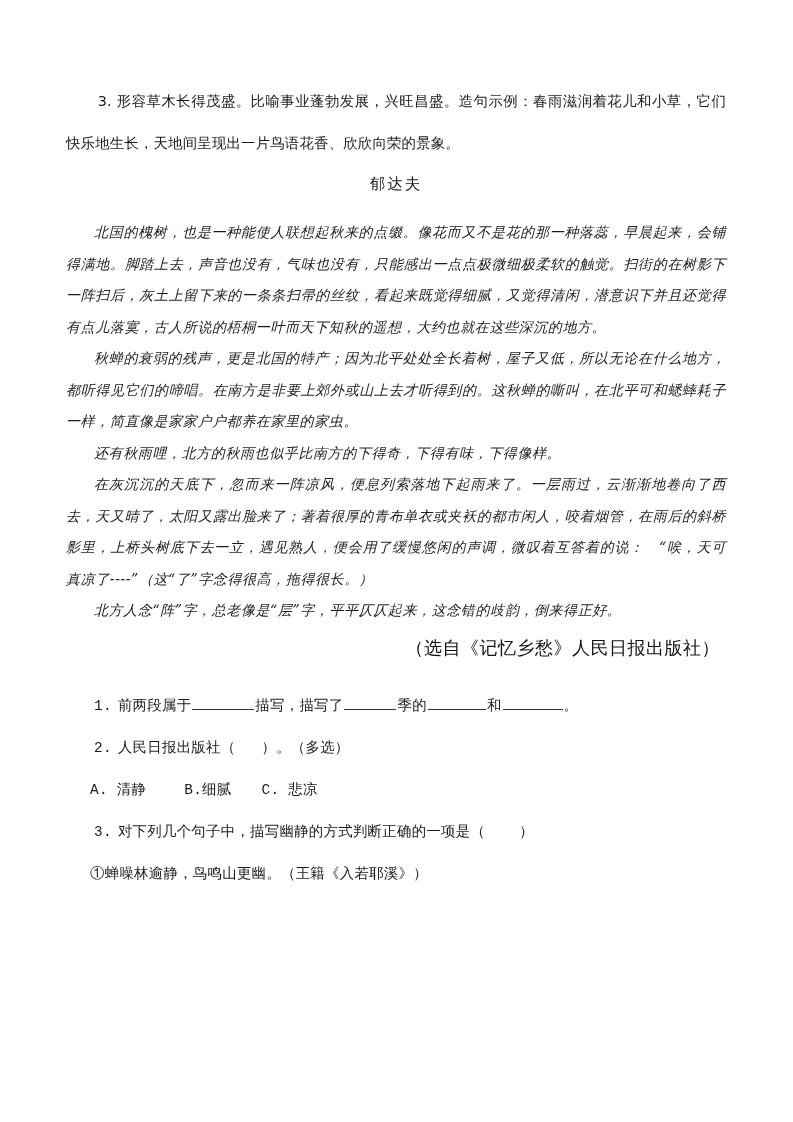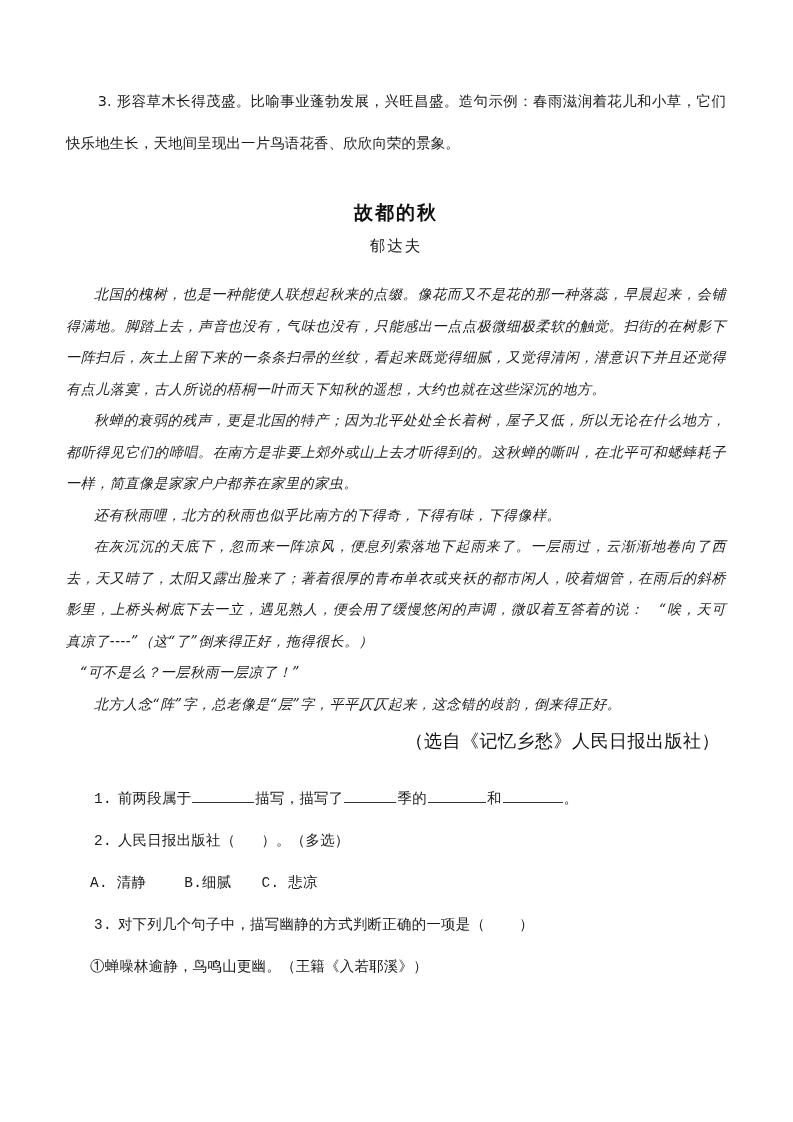--- a/index.html
+++ b/index.html
@@ -129,28 +129,26 @@
   .q-noindent { padding-left: 24px; }
 </style>
 </head>
 <body>
 
 <div class="page">
   <div class="content">
 
     <div class="hei indent">3.  形容草木长得茂盛。比喻事业蓬勃发展，兴旺昌盛。造句示例：春雨滋润着花儿和小草，它们快乐地生长，天地间呈现出一片鸟语花香、欣欣向荣的景象。</div>
 
-    <div class="article-title">故都的秋</div>
     <div class="article-author">郁达夫</div>
 
     <p class="kai body-first">北国的槐树，也是一种能使人联想起秋来的点缀。像花而又不是花的那一种落蕊，早晨起来，会铺得满地。脚踏上去，声音也没有，气味也没有，只能感出一点点极微细极柔软的触觉。扫街的在树影下一阵扫后，灰土上留下来的一条条扫帚的丝纹，看起来既觉得细腻，又觉得清闲，潜意识下并且还觉得有点儿落寞，古人所说的梧桐一叶而天下知秋的遥想，大约也就在这些深沉的地方。</p>
     <p class="kai">秋蝉的衰弱的残声，更是北国的特产；因为北平处处全长着树，屋子又低，所以无论在什么地方，都听得见它们的啼唱。在南方是非要上郊外或山上去才听得到的。这秋蝉的嘶叫，在北平可和蟋蟀耗子一样，简直像是家家户户都养在家里的家虫。</p>
     <p class="kai">还有秋雨哩，北方的秋雨也似乎比南方的下得奇，下得有味，下得像样。</p>
-    <p class="kai">在灰沉沉的天底下，忽而来一阵凉风，便息列索落地下起雨来了。一层雨过，云渐渐地卷向了西去，天又晴了，太阳又露出脸来了；著着很厚的青布单衣或夹袄的都市闲人，咬着烟管，在雨后的斜桥影里，上桥头树底下去一立，遇见熟人，便会用了缓慢悠闲的声调，微叹着互答着的说：　“唉，天可真凉了----”（这“了”倒来得正好，拖得很长。）</p>
-    <p class="kai q-indent">“可不是么？一层秋雨一层凉了！”</p>
+    <p class="kai">在灰沉沉的天底下，忽而来一阵凉风，便息列索落地下起雨来了。一层雨过，云渐渐地卷向了西去，天又晴了，太阳又露出脸来了；著着很厚的青布单衣或夹袄的都市闲人，咬着烟管，在雨后的斜桥影里，上桥头树底下去一立，遇见熟人，便会用了缓慢悠闲的声调，微叹着互答着的说：　“唉，天可真凉了----”（这“了”字念得很高，拖得很长。）</p>
     <p class="kai">北方人念“阵”字，总老像是“层”字，平平仄仄起来，这念错的歧韵，倒来得正好。</p>
 
     <div class="source-line">（选自《记忆乡愁》人民日报出版社）</div>
 
     <div class="questions">
 
       <div class="q-row">
         <span class="num">1.</span><span>前两段属于</span><span class="blank b-w1"></span><span>描写，描写了</span><span class="blank b-w2"></span><span>季的</span><span class="blank b-w3"></span><span>和</span><span class="blank b-w4"></span><span>。</span>
       </div>
 

